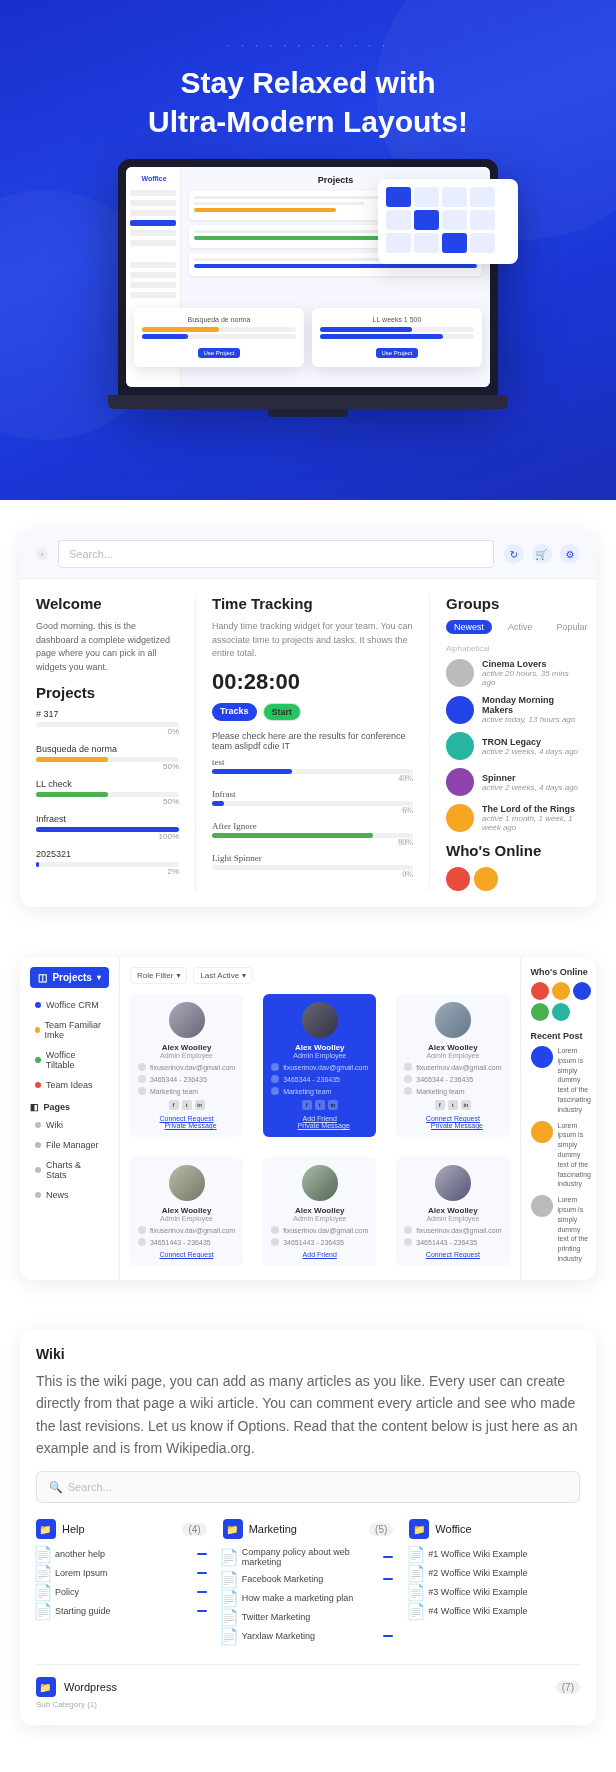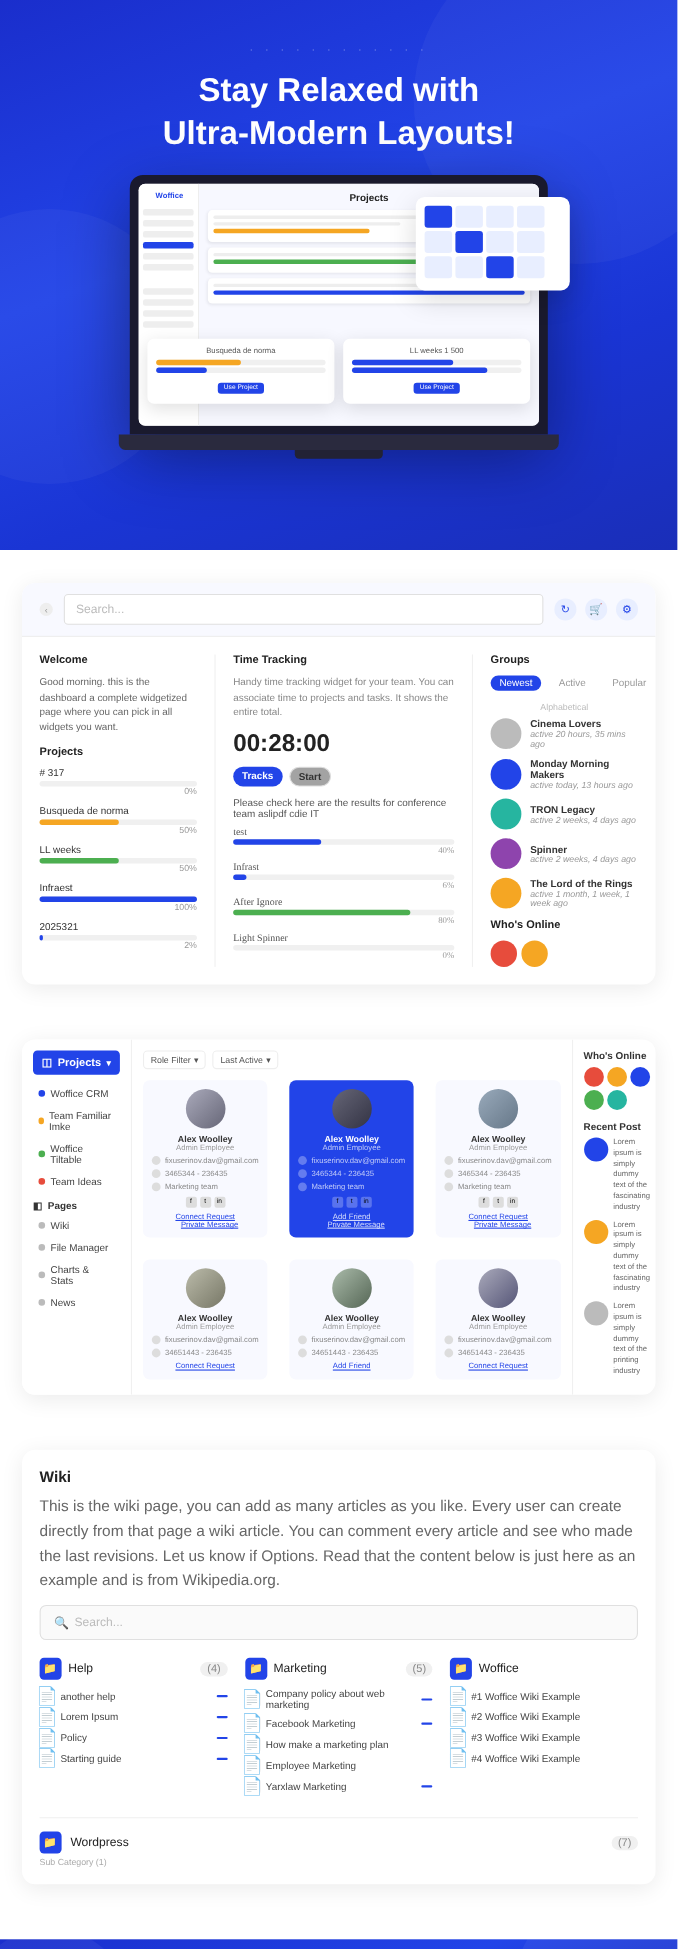--- a/index.html
+++ b/index.html
@@ -275,21 +275,21 @@
     .dash-col-mid {
       flex: 1;
       padding: 0 16px;
       border-right: 1px solid #f0f0f0;
     }
     .dash-col-right {
       width: 150px;
       padding-left: 16px;
     }
     .dash-section-title {
-      font-size: 10px;
+      font-size: 15px;
       font-weight: 700;
       color: #222;
       margin-bottom: 8px;
     }
     .dash-welcome-text {
       font-size: 9px;
       color: #666;
       line-height: 1.5;
       margin-bottom: 10px;
     }
@@ -329,21 +329,21 @@
       gap: 6px;
       margin-bottom: 10px;
     }
     .time-btn {
       padding: 3px 8px;
       border-radius: 12px;
       font-size: 9px;
       font-weight: 600;
     }
     .time-btn.track { background: #2244e8; color: #fff; }
-    .time-btn.start { background: #a3a3a3; border: 1px solid #ddd; color: #333; }
+    .time-btn.start { background: #22c55e; border: 1px solid #ddd; color: #333; }
     .time-task {
       margin-bottom: 6px;
       font-family: Liberation Serif, serif;
     }
     .time-task-name {
       font-size: 9px;
       color: #555;
       margin-bottom: 2px;
     }
 
@@ -844,21 +844,21 @@
           <div class="progress-label">0%</div>
         </div>
         <div class="dash-project-item">
           <div class="dash-project-name">Busqueda de norma</div>
           <div class="progress-bar-wrap">
             <div class="progress-bar-fill" style="width:50%;background:#f5a623"></div>
           </div>
           <div class="progress-label">50%</div>
         </div>
         <div class="dash-project-item">
-          <div class="dash-project-name">LL weeks</div>
+          <div class="dash-project-name">LL check</div>
           <div class="progress-bar-wrap">
             <div class="progress-bar-fill" style="width:50%;background:#4caf50"></div>
           </div>
           <div class="progress-label">50%</div>
         </div>
         <div class="dash-project-item">
           <div class="dash-project-name">Infraest</div>
           <div class="progress-bar-wrap">
             <div class="progress-bar-fill" style="width:100%;background:#2244e8"></div>
           </div>
@@ -913,21 +913,21 @@
         </div>
       </div>
 
       <div class="dash-col-right">
         <div class="dash-section-title">Groups</div>
         <div class="group-tabs">
           <div class="group-tab active">Newest</div>
           <div class="group-tab inactive">Active</div>
           <div class="group-tab inactive">Popular</div>
         </div>
-        <div style="font-size:8px;color:#bbb;margin-bottom:6px;text-align:center;">Alphabetical</div>
+        <div style="font-size:8px;color:#bbb;margin-bottom:6px;">Alphabetical</div>
 
         <div class="group-item">
           <div class="group-avatar bg-gray"></div>
           <div class="group-info">
             <div class="group-name">Cinema Lovers</div>
             <div class="group-status">active 20 hours, 35 mins ago</div>
           </div>
         </div>
         <div class="group-item">
           <div class="group-avatar bg-blue"></div>
@@ -1243,21 +1243,21 @@
           <div class="wiki-item-dot">📄</div>
           <div class="wiki-item-text">Facebook Marketing</div>
           <div class="wiki-item-badge"></div>
         </div>
         <div class="wiki-item">
           <div class="wiki-item-dot">📄</div>
           <div class="wiki-item-text">How make a marketing plan</div>
         </div>
         <div class="wiki-item">
           <div class="wiki-item-dot">📄</div>
-          <div class="wiki-item-text">Employee Marketing</div>
+          <div class="wiki-item-text">Twitter Marketing</div>
         </div>
         <div class="wiki-item">
           <div class="wiki-item-dot">📄</div>
           <div class="wiki-item-text">Yarxlaw Marketing</div>
           <div class="wiki-item-badge"></div>
         </div>
       </div>
 
       <div class="wiki-cat">
         <div class="wiki-cat-header">

